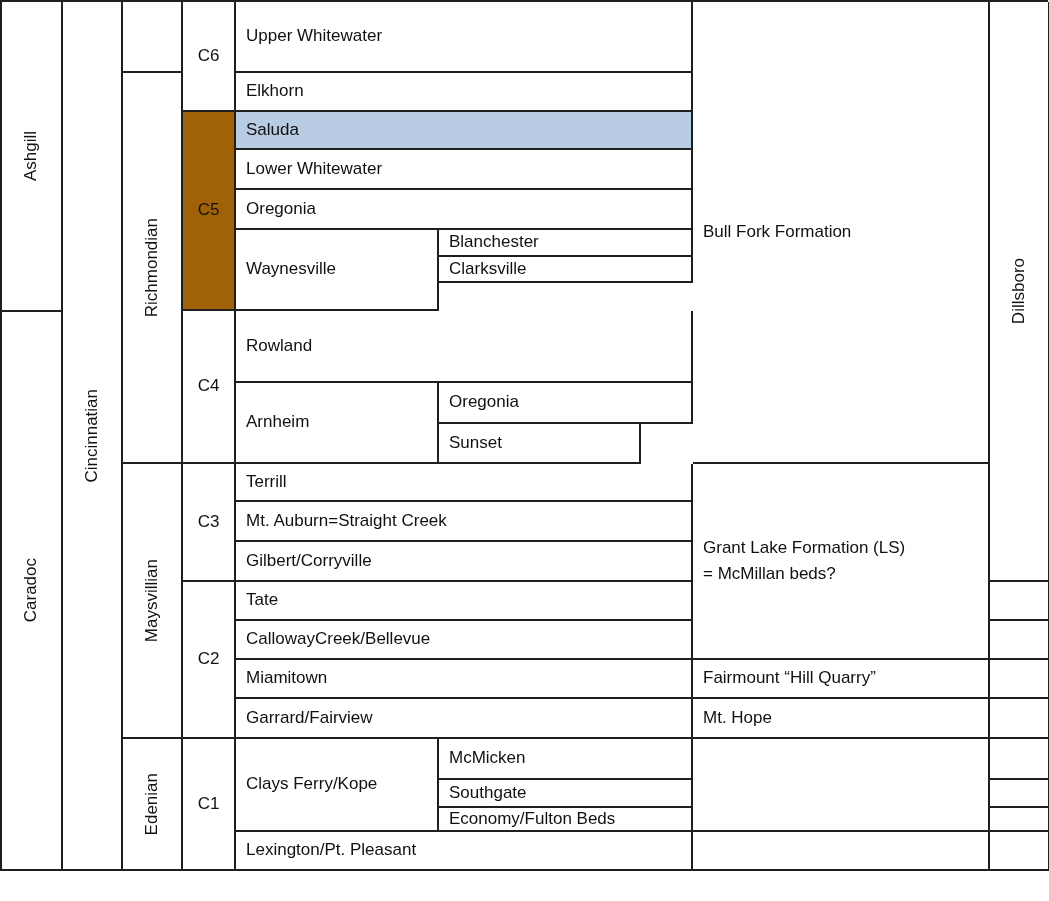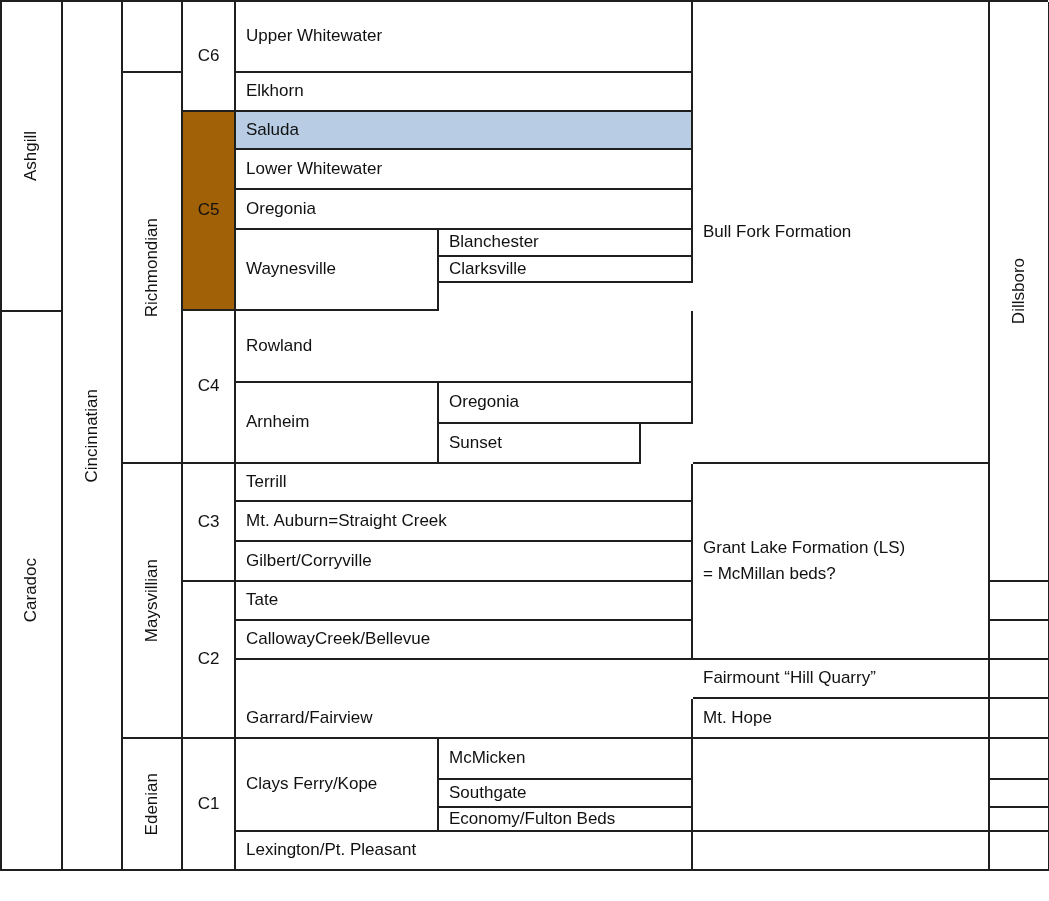--- a/index.html
+++ b/index.html
@@ -90,20 +90,21 @@
   <div class="cell h" style="left:437px;top:255px;width:254px;height:26px">Clarksville</div>
   <div class="cell h" style="left:234px;top:309px;width:457px;height:72px">Rowland</div>
   <div class="cell h" style="left:234px;top:381px;width:203px;height:81px">Arnheim</div>
   <div class="cell h" style="left:437px;top:381px;width:254px;height:41px">Oregonia</div>
   <div class="cell h" style="left:437px;top:422px;width:202px;height:40px">Sunset</div>
   <div class="cell h" style="left:234px;top:462px;width:457px;height:38px">Terrill</div>
   <div class="cell h" style="left:234px;top:500px;width:457px;height:40px">Mt. Auburn=Straight Creek</div>
   <div class="cell h" style="left:234px;top:540px;width:457px;height:40px">Gilbert/Corryville</div>
   <div class="cell h" style="left:234px;top:580px;width:457px;height:39px">Tate</div>
   <div class="cell h" style="left:234px;top:619px;width:457px;height:39px">CallowayCreek/Bellevue</div>
+  <div class="cell h" style="left:234px;top:658px;width:457px;height:39px">Miamitown</div>
   <div class="cell h" style="left:234px;top:697px;width:457px;height:40px">Garrard/Fairview</div>
   <div class="cell h" style="left:234px;top:737px;width:203px;height:93px">Clays Ferry/Kope</div>
   <div class="cell h" style="left:437px;top:737px;width:254px;height:41px">McMicken</div>
   <div class="cell h" style="left:437px;top:778px;width:254px;height:28px">Southgate</div>
   <div class="cell h" style="left:437px;top:806px;width:254px;height:24px">Economy/Fulton Beds</div>
   <div class="cell h" style="left:234px;top:830px;width:457px;height:39px">Lexington/Pt. Pleasant</div>
 
   <div class="cell h" style="left:691px;top:0px;width:297px;height:462px">Bull Fork Formation</div>
   <div class="cell h pre" style="left:691px;top:462px;width:297px;height:196px">Grant Lake Formation (LS)
 = McMillan beds?</div>

